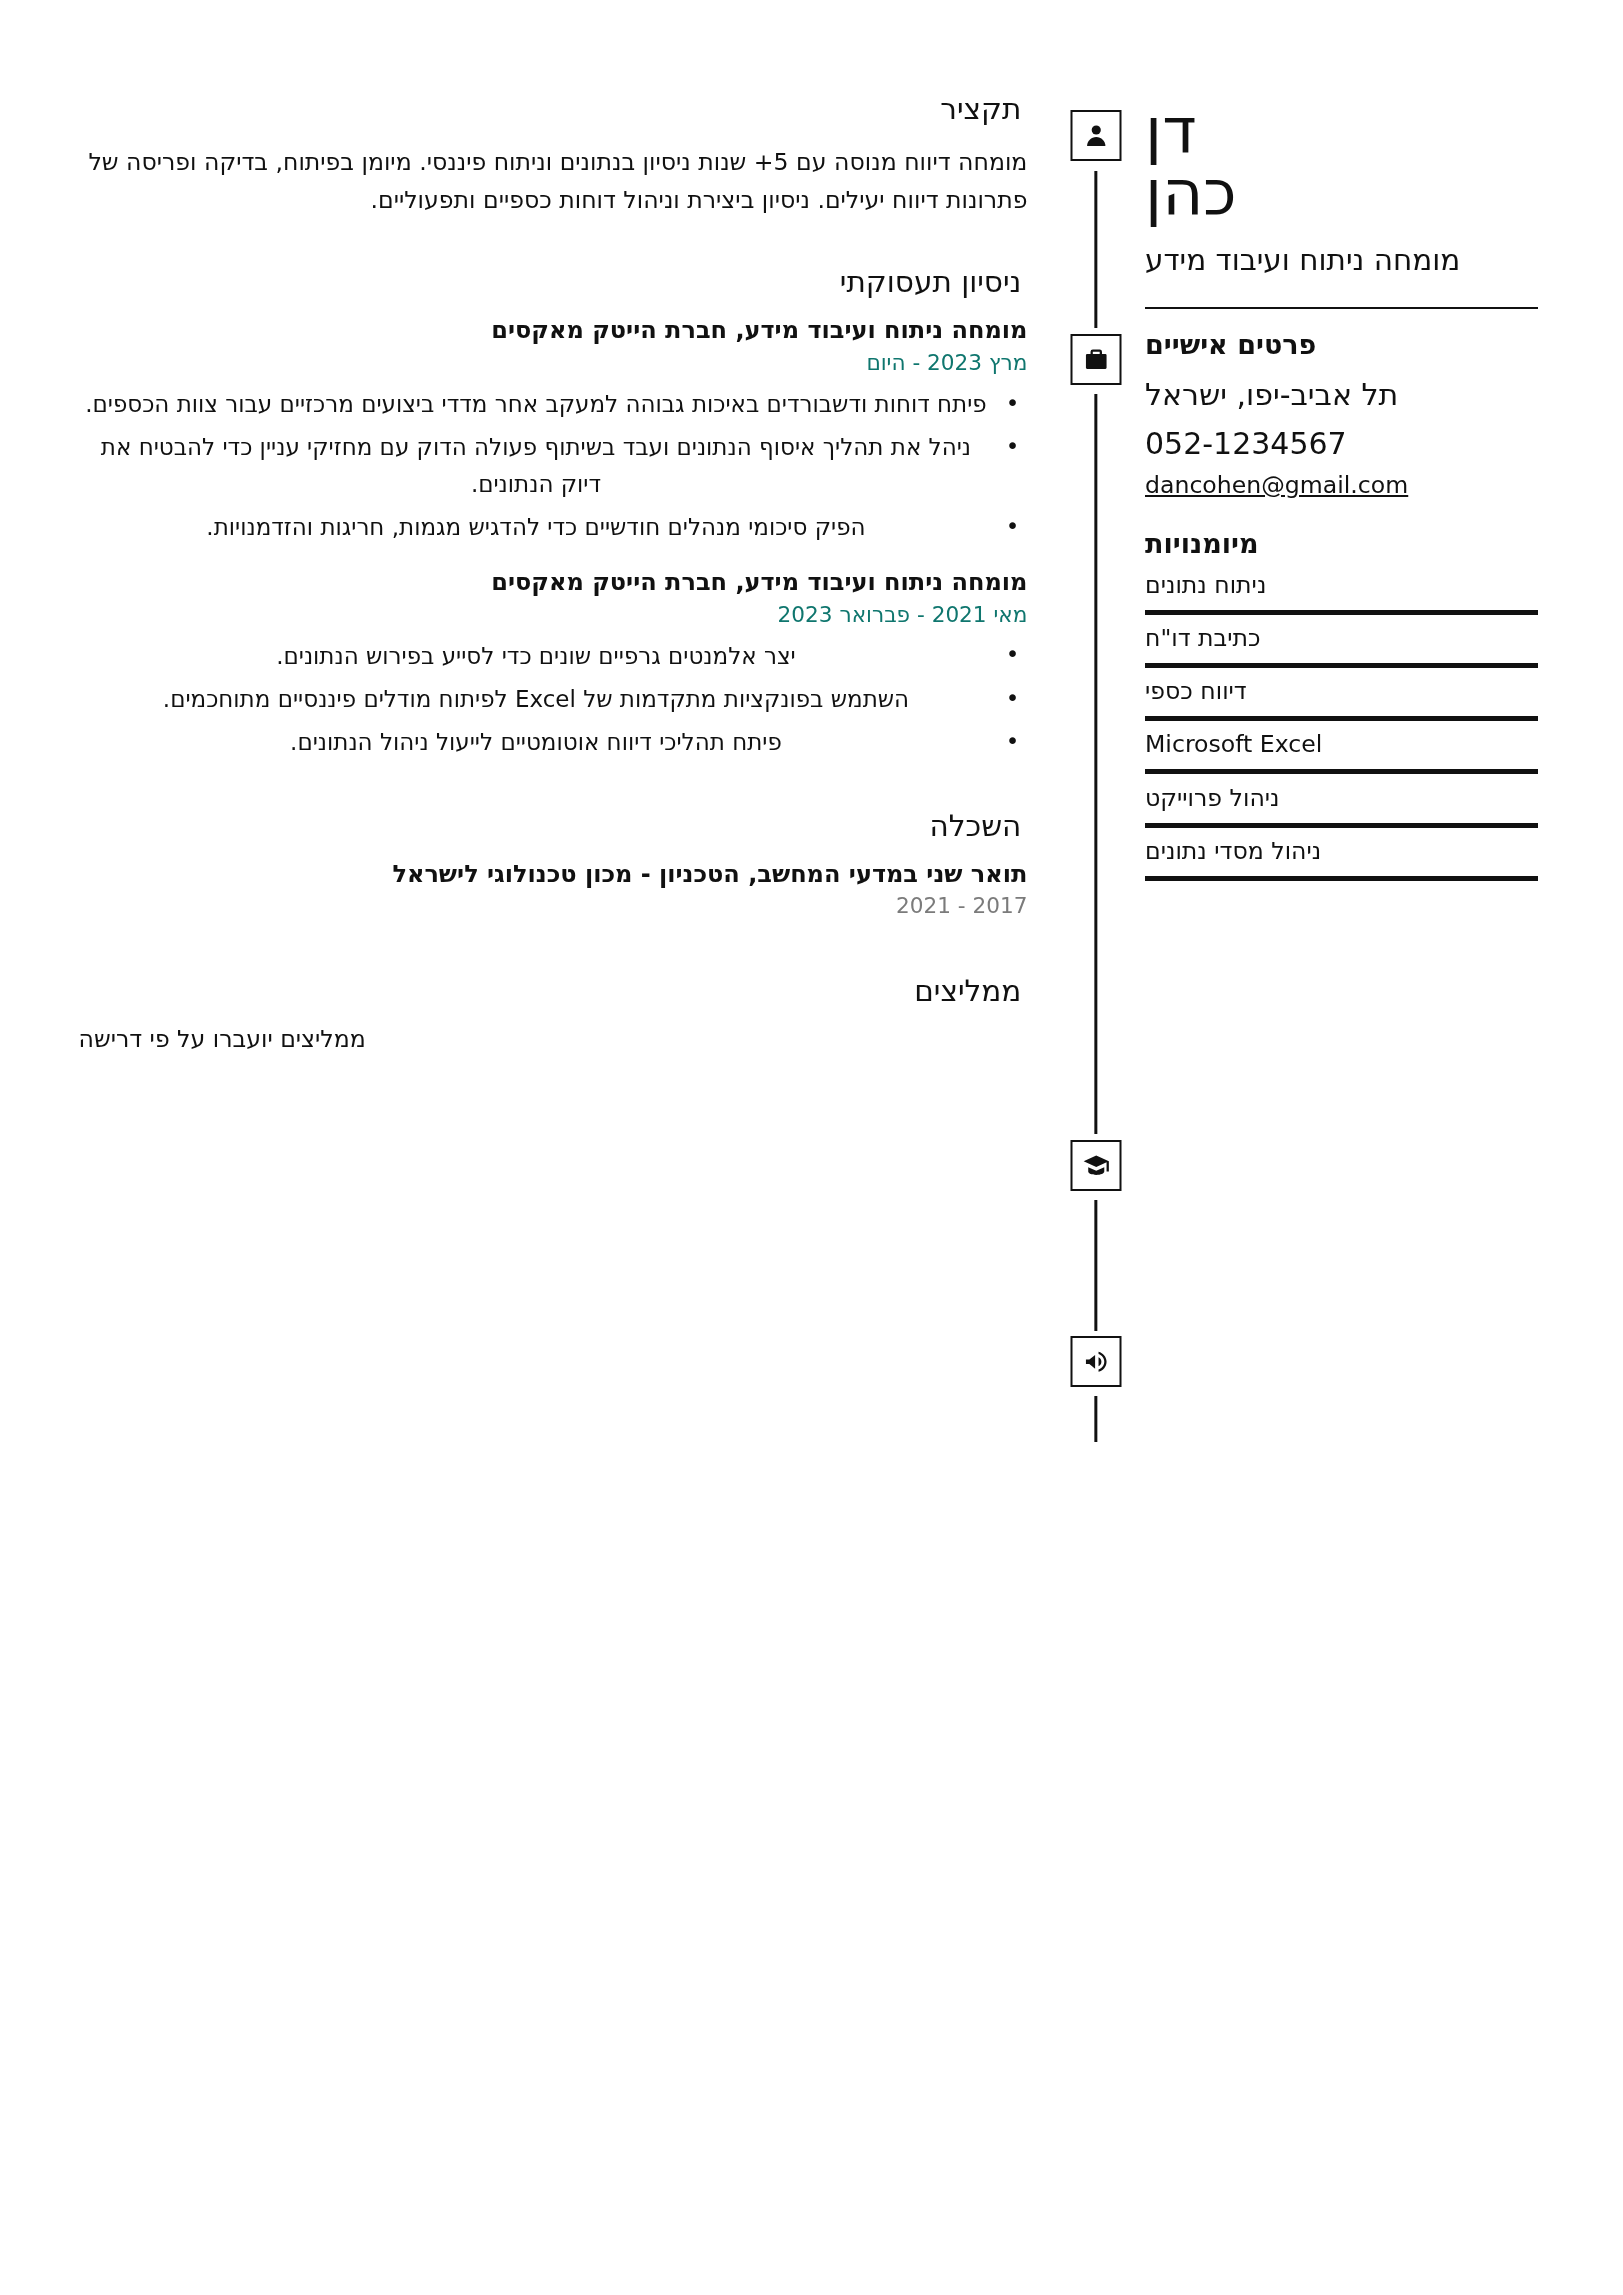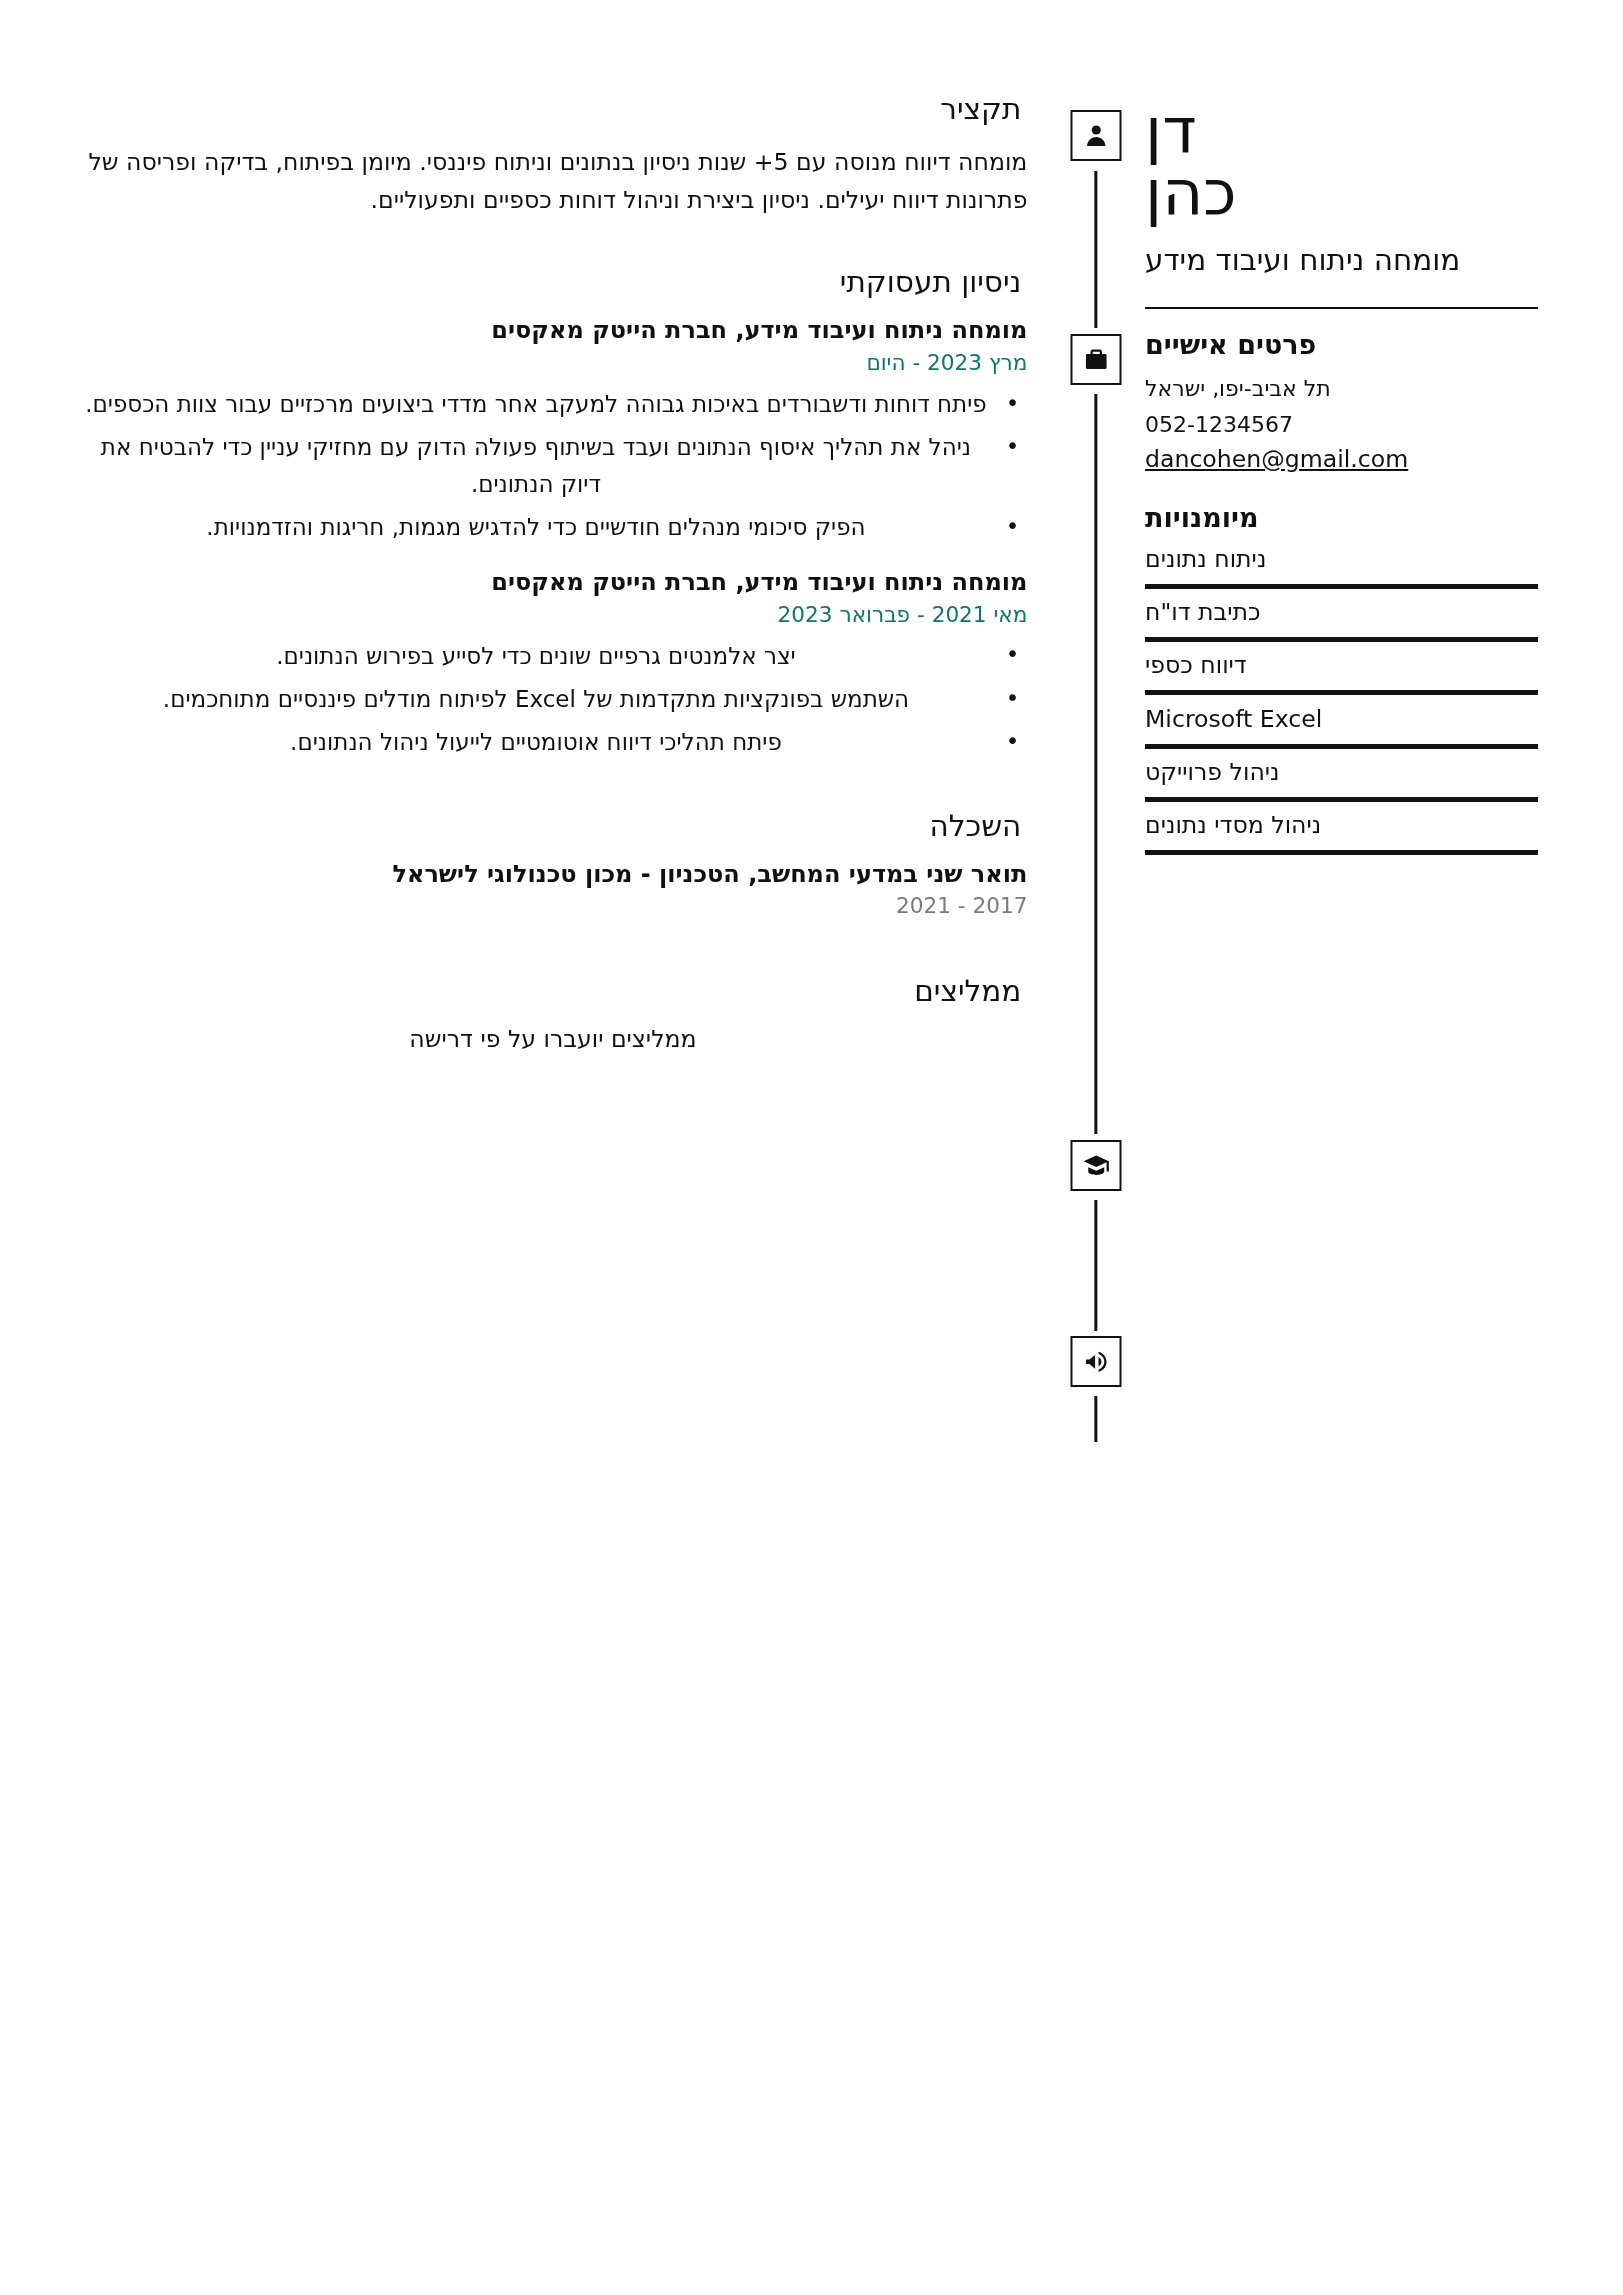--- a/index.html
+++ b/index.html
@@ -60,21 +60,21 @@
     width: 100%;
   }
   .side-section-title {
     font-size: 27px;
     font-weight: 700;
     color: #111;
     text-align: left;
     margin: 15.7px 0 11.8px 0;
   }
   .side-text {
-    font-size: 22px;
+    font-size: 30px;
     line-height: 1.62;
     color: #111;
     text-align: left;
   }
   .side-link {
     font-size: 23.6px;
     color: #111;
     text-decoration: underline;
     text-align: left;
     display: block;
@@ -193,21 +193,21 @@
     margin-bottom: 5.2px;
   }
   .edu-dates {
     font-size: 21.6px;
     color: #7b7b7b;
     text-align: right;
   }
   .ref-text {
     font-size: 23.6px;
     color: #111;
-    text-align: center;
+    text-align: left;
   }
 </style>
 </head>
 <body>
 
 <div class="page">
   <div class="resume">
 
     <div class="main-col" style="order:3">
 

